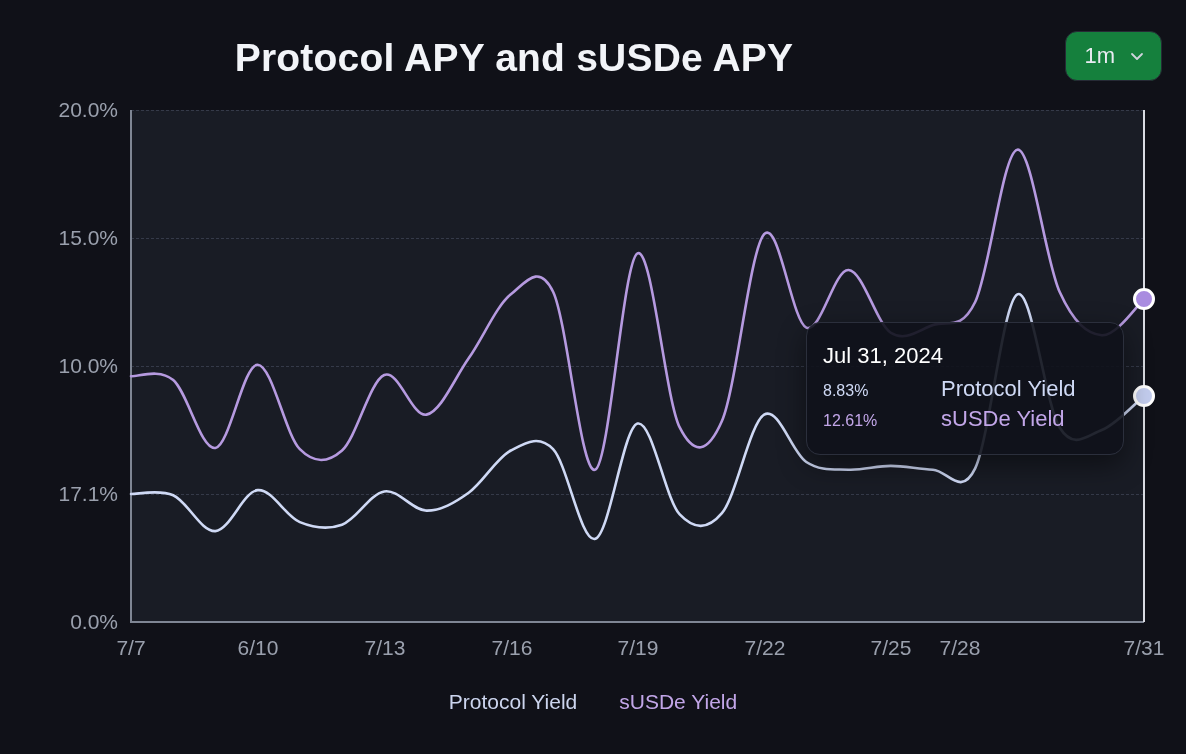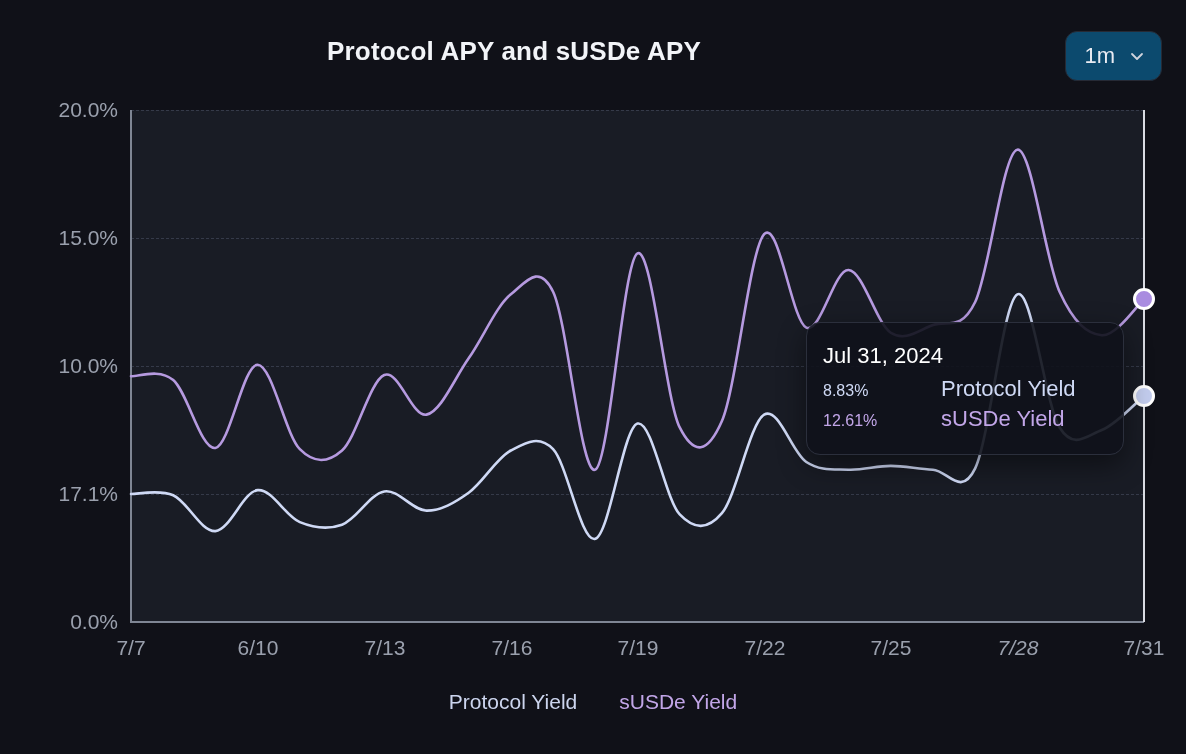--- a/index.html
+++ b/index.html
@@ -21,38 +21,38 @@
     background: #101118;
   }
 
   
   .chart-title {
     position: absolute;
     top: 36px;
     left: 0;
     width: 1028px;
     text-align: center;
-    font-size: 26px;
+    font-size: 39px;
     font-weight: 600;
     letter-spacing: 0.2px;
     color: #f2f4f8;
     white-space: nowrap;
   }
   .range-select {
     position: absolute;
     top: 31px;
     right: 24px;
     height: 50px;
     min-width: 94px;
     box-sizing: border-box;
     padding: 0 16px 0 18px;
     display: flex;
     align-items: center;
     gap: 14px;
-    background: #0c4a6e;
+    background: #15803d;
     border: 1px solid #262a35;
     border-radius: 12px;
     cursor: pointer;
   }
   .range-select .rs-label {
     font-size: 22px;
     color: #e9ebf2;
     line-height: 1;
   }
   .chev {
@@ -245,21 +245,21 @@
     </div>
 
     <div>
       <div class="xtick" style="left:131px;">7/7</div>
       <div class="xtick" style="left:258px;">6/10</div>
       <div class="xtick" style="left:385px;">7/13</div>
       <div class="xtick" style="left:512px;">7/16</div>
       <div class="xtick" style="left:638px;">7/19</div>
       <div class="xtick" style="left:765px;">7/22</div>
       <div class="xtick" style="left:891px;">7/25</div>
-      <div class="xtick" style="left:1018px;font-style:italic;">7/28</div>
+      <div class="xtick" style="left:960px;">7/28</div>
       <div class="xtick" style="left:1144px;">7/31</div>
     </div>
 
     <svg class="series-svg" id="series-svg" viewBox="0 0 1186 754" xmlns="http://www.w3.org/2000/svg">
       <path id="path-susde" fill="none" stroke-width="2.6" stroke-linecap="round" stroke-linejoin="round" d="M 131.00 376.24 C 138.18 376.89, 158.86 367.89, 173.21 380.08 C 187.56 392.27, 201.07 450.53, 215.42 447.92 C 229.77 445.31, 243.27 364.50, 257.63 364.72 C 271.98 364.94, 285.48 434.62, 299.83 449.20 C 314.18 463.78, 327.69 463.10, 342.04 450.48 C 356.39 437.86, 369.90 381.05, 384.25 374.96 C 398.60 368.87, 412.11 417.47, 426.46 414.64 C 440.81 411.81, 454.32 378.77, 468.67 358.32 C 483.02 337.87, 496.52 305.64, 510.88 294.32 C 525.23 283.00, 538.73 261.95, 553.08 291.76 C 567.43 321.57, 580.94 476.21, 595.29 469.68 C 609.64 463.15, 623.15 260.54, 637.50 253.36 C 651.85 246.18, 665.36 398.93, 679.71 427.44 C 694.06 455.95, 707.57 453.90, 721.92 421.04 C 736.27 388.18, 749.77 250.04, 764.13 234.16 C 778.48 218.28, 791.98 321.51, 806.33 327.60 C 820.68 333.69, 834.19 269.13, 848.54 270.00 C 862.89 270.87, 876.40 323.36, 890.75 332.72 C 905.10 342.08, 918.61 330.26, 932.96 325.04 C 947.31 319.82, 960.82 331.81, 975.17 302.00 C 989.52 272.19, 1003.02 151.42, 1017.38 149.68 C 1031.73 147.94, 1045.23 260.21, 1059.58 291.76 C 1073.93 323.31, 1087.44 334.02, 1101.79 335.28 C 1116.14 336.54, 1136.82 305.32, 1144.00 299.18" stroke="#b69ae0"></path>
       <path id="path-protocol" fill="none" stroke-width="2.6" stroke-linecap="round" stroke-linejoin="round" d="M 131.00 494.00 C 138.18 494.22, 158.86 488.97, 173.21 495.28 C 187.56 501.59, 201.07 531.99, 215.42 531.12 C 229.77 530.25, 243.27 491.68, 257.63 490.16 C 271.98 488.64, 285.48 516.28, 299.83 522.16 C 314.18 528.04, 327.69 529.94, 342.04 524.72 C 356.39 519.50, 369.90 493.83, 384.25 491.44 C 398.60 489.05, 412.11 510.42, 426.46 510.64 C 440.81 510.86, 454.32 502.95, 468.67 492.72 C 483.02 482.49, 496.52 457.88, 510.88 450.48 C 525.23 443.08, 538.73 434.19, 553.08 449.20 C 567.43 464.21, 580.94 543.15, 595.29 538.80 C 609.64 534.45, 623.15 427.73, 637.50 423.60 C 651.85 419.47, 665.36 499.25, 679.71 514.48 C 694.06 529.71, 707.57 530.17, 721.92 513.20 C 736.27 496.23, 749.77 423.34, 764.13 414.64 C 778.48 405.94, 791.98 452.64, 806.33 462.00 C 820.68 471.36, 834.19 469.03, 848.54 469.68 C 862.89 470.33, 876.40 465.84, 890.75 465.84 C 905.10 465.84, 918.61 469.24, 932.96 469.68 C 947.31 470.12, 960.82 498.21, 975.17 468.40 C 989.52 438.59, 1003.02 301.28, 1017.38 294.32 C 1031.73 287.36, 1045.23 404.37, 1059.58 427.44 C 1073.93 450.51, 1087.44 435.35, 1101.79 430.00 C 1116.14 424.65, 1136.82 401.74, 1144.00 395.95" stroke="#cfd9f5"></path>
     </svg>
 
     <div class="crosshair"></div>
     <div class="marker" id="marker-susde" style="left: 1144px; top: 299.184px; background: rgb(169, 140, 224);"></div>

